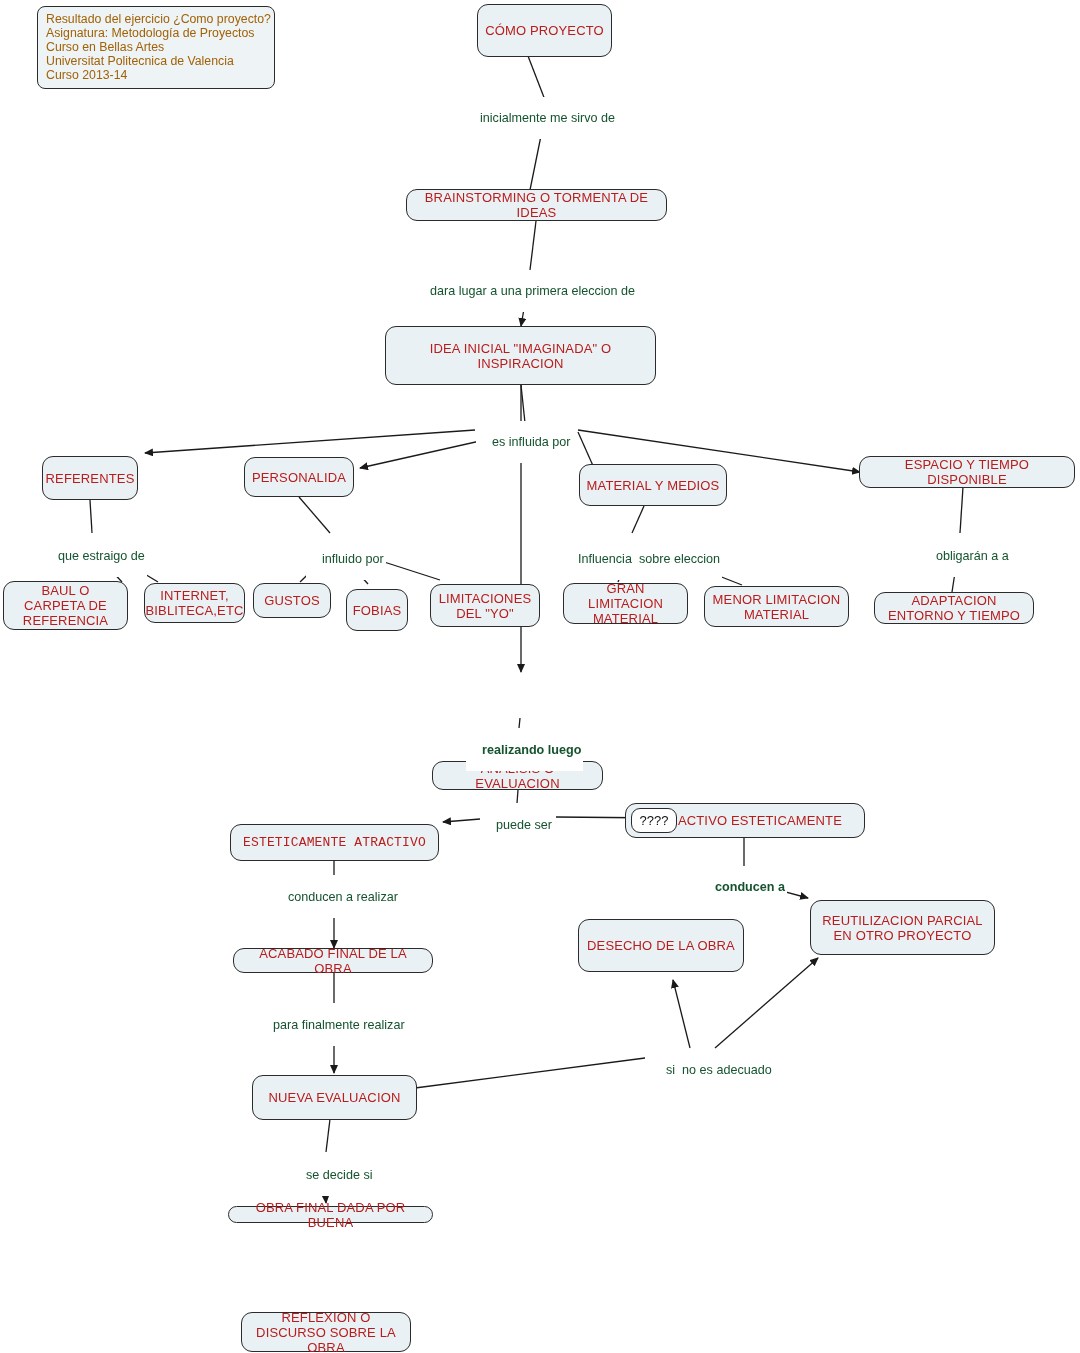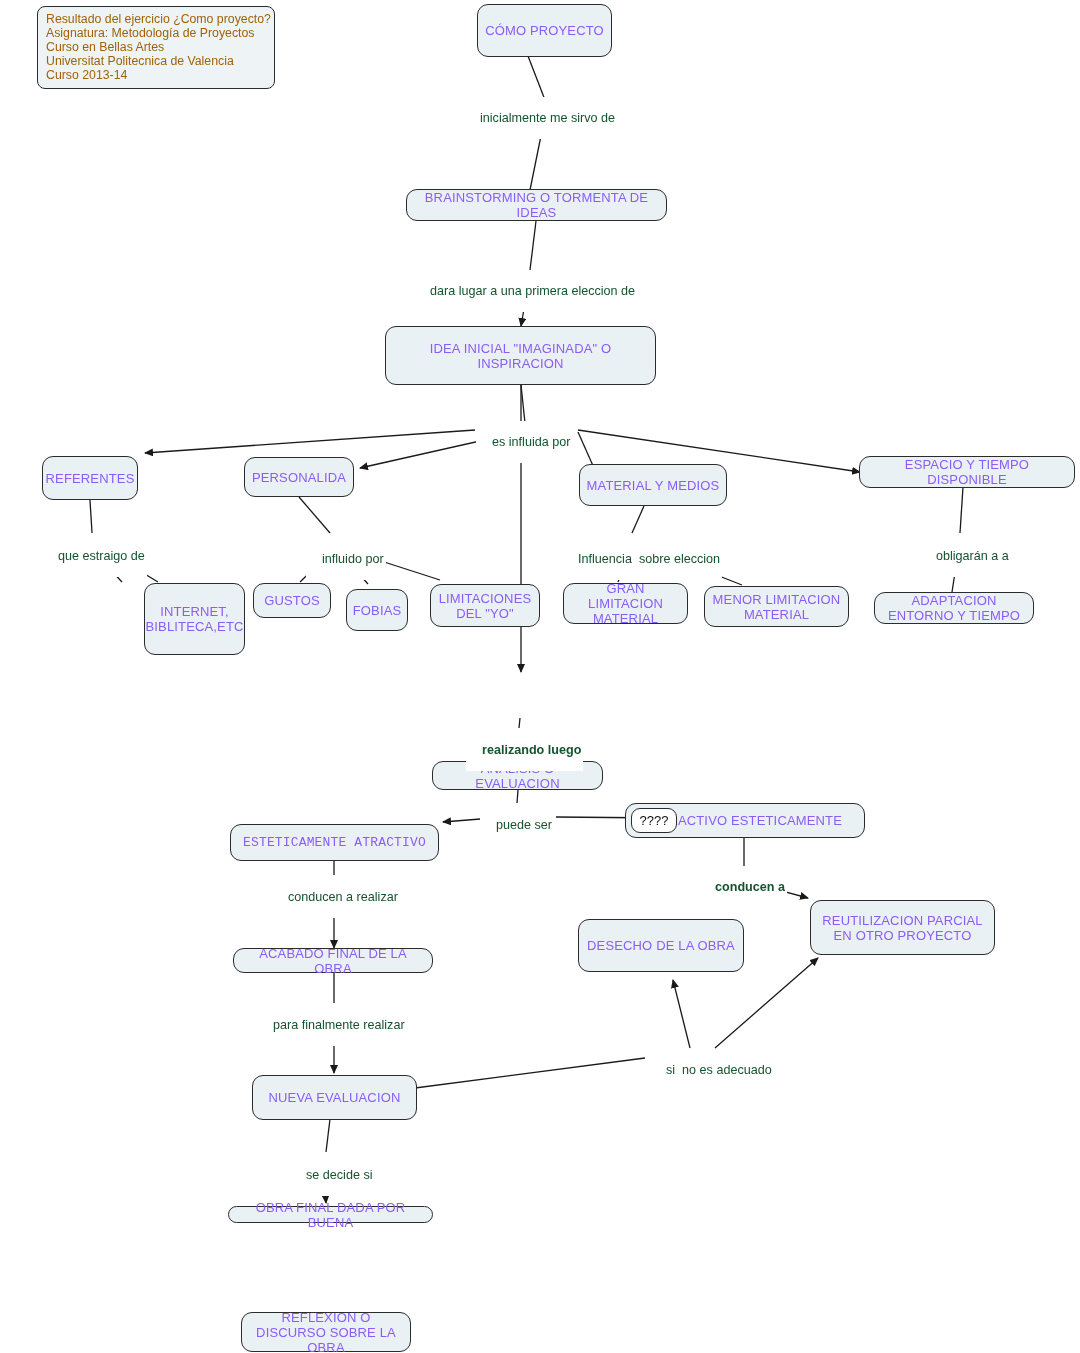--- a/index.html
+++ b/index.html
@@ -29,21 +29,21 @@
   .node {
     position: absolute;
     box-sizing: border-box;
     background: #eaf1f4;
     border: 1px solid #2b2b2b;
     border-radius: 11px;
     display: flex;
     align-items: center;
     justify-content: center;
     text-align: center;
-    color: #8b5cf6;
+    color: #b91c1c;
     font-size: 13px;
     line-height: 15px;
     letter-spacing: .15px;
     padding: 2px 6px;
     z-index: 3;
   }
   .legend {
     position: absolute;
     box-sizing: border-box;
     background: #eef3f5;
@@ -184,22 +184,25 @@
   </div>
 
   <div class="node" style="left:579px; top:464px; width:148px; height:42px;">
     <span>MATERIAL Y MEDIOS</span>
   </div>
 
   <div class="node" style="left:859px; top:456px; width:216px; height:32px;">
     <span>ESPACIO Y TIEMPO DISPONIBLE</span>
   </div>
 
-
-  <div class="node" style="left:144px; top:583px; width:101px; height:72px;">
+  <div class="node" style="left:3px; top:581px; width:125px; height:49px;">
+    <span>BAUL O CARPETA DE REFERENCIA</span>
+  </div>
+
+  <div class="node" style="left:144px; top:583px; width:101px; height:40px;">
     <span>INTERNET, BIBLITECA,ETC</span>
   </div>
 
   <div class="node" style="left:253px; top:583px; width:78px; height:35px;">
     <span>GUSTOS</span>
   </div>
 
   <div class="node" style="left:346px; top:589px; width:62px; height:42px;">
     <span>FOBIAS</span>
   </div>

